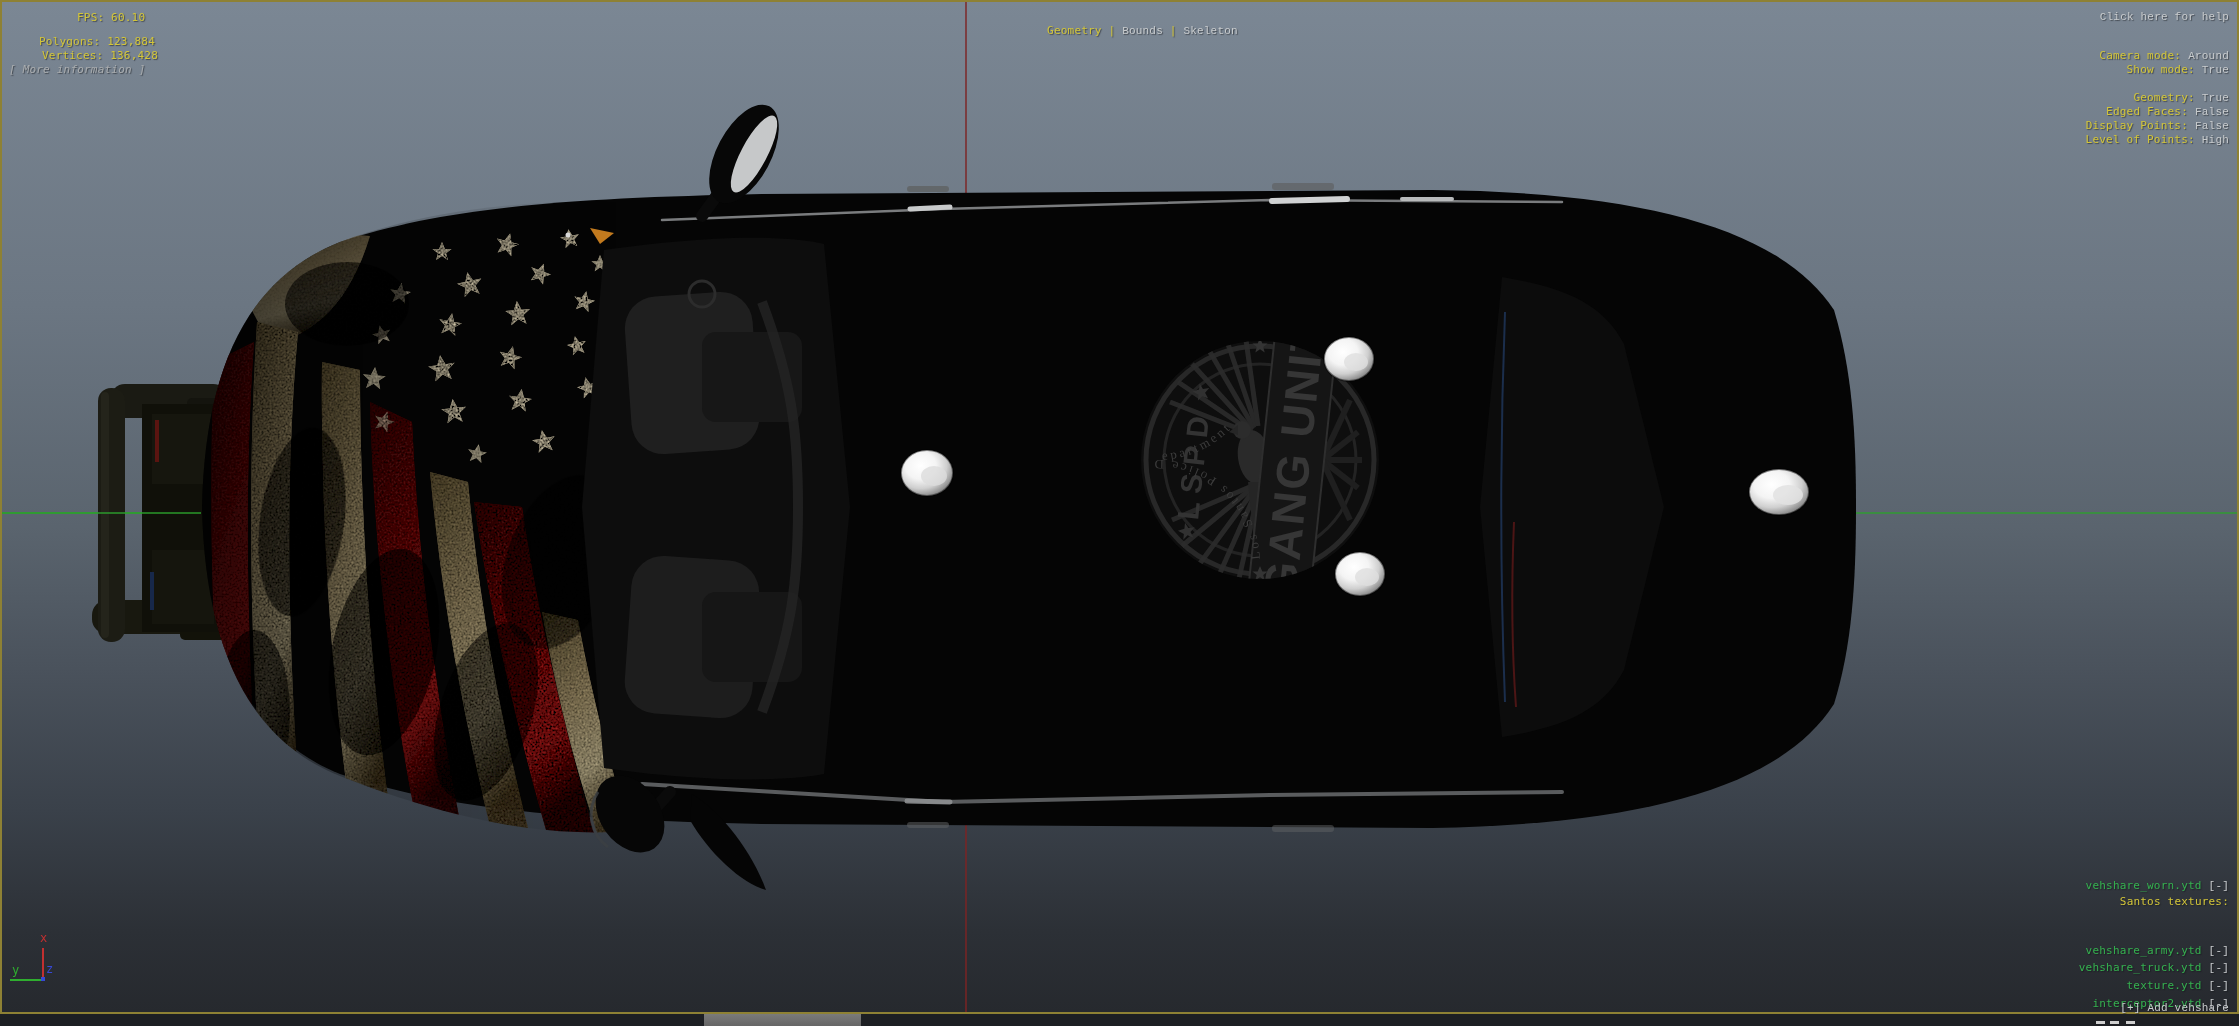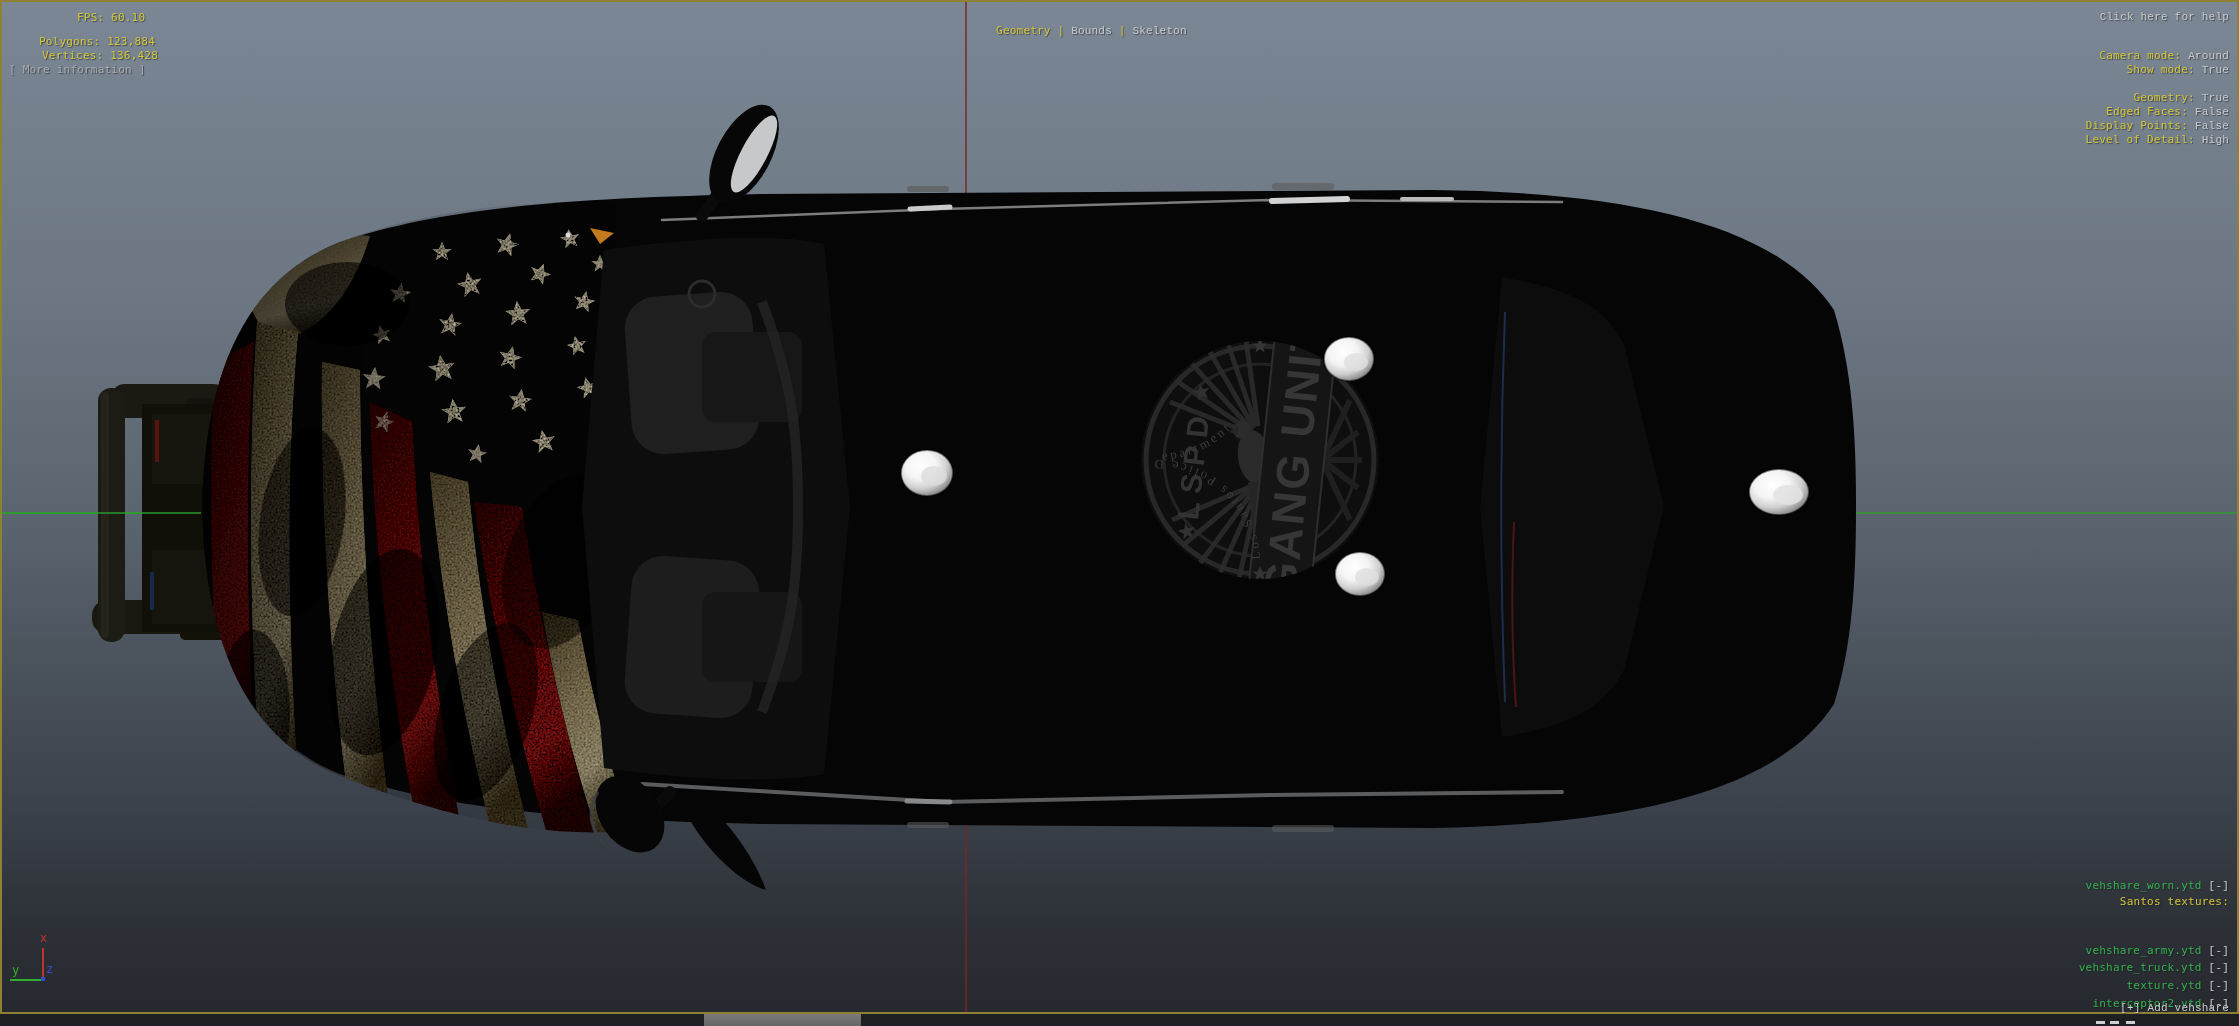--- a/index.html
+++ b/index.html
@@ -6,21 +6,21 @@
   .stage{position:relative;width:2239px;height:1026px;overflow:hidden;background:#1b1d20;
          font-family:"DejaVu Sans Mono","Liberation Mono",monospace;}
   .viewport{position:absolute;left:0;top:0;width:2239px;height:1014px;box-sizing:border-box;
             border:2px solid #8e8134;
             background:linear-gradient(to bottom,#7b8794 0%,#6b7682 30%,#5a646e 52%,#4a525c 66%,#3a414a 80%,#2c3036 92%,#26292e 100%);}
   .scene{position:absolute;left:0;top:0;}
   .hud{position:absolute;font-size:11px;line-height:13px;white-space:pre;letter-spacing:0.2px;
        text-shadow:1px 1px 1px rgba(20,22,26,.55);}
   .yellow{color:#d4c638;}
   .gray{color:#c9ccce;font-family:Liberation Mono, monospace;}
-  .dim{color:#a9acae;}
+  .dim{color:#a9acae;font-style:italic;}
   .green{color:#35b14f;}
   .right{text-align:right;}
   .tab{cursor:pointer;}
   .texrow .gap{padding-left:7px;}
   .vallbl .gap{padding-left:7px;margin-top:8px;}
   .bottombar{position:absolute;left:0;top:1014px;width:2239px;height:12px;background:#1d1f23;}
   .thumb{position:absolute;left:704px;top:0;width:157px;height:12px;background:linear-gradient(to bottom,#7a7a7a,#666);}
   .glyphbit{position:absolute;background:#cfcfcf;width:9px;height:3px;top:1021px;}
 </style>
 </head>
@@ -280,42 +280,42 @@
           <rect x="1270" y="823" width="62" height="7" rx="3" opacity="0.5"></rect>
         </g>
       </g>
     </svg>
 
     <div class="hud yellow" style="left:75px;top:9px">FPS: 60.10</div>
     <div class="hud yellow" style="left:37px;top:33px">Polygons: 123,884</div>
     <div class="hud yellow" style="left:40px;top:47px">Vertices: 136,428</div>
     <div class="hud dim" style="left:7px;top:61px">[ More information ]</div>
 
-    <div class="hud" style="left:1069px;top:9px;transform:translateX(-50%)">
+    <div class="hud" style="left:1120px;top:9px;transform:translateX(-50%)">
       <span class="tab yellow">Geometry</span><span class="gray"> </span><span class="yellow">|</span><span class="gray"> </span><span class="tab gray">Bounds</span><span class="gray"> </span><span class="yellow">|</span><span class="gray"> </span><span class="tab gray">Skeleton</span>
     </div>
 
     <div class="hud gray right" style="right:8px;top:9px">Click here for help</div>
     <div class="hud right vallbl" style="right:8px;top:34px">
       <span class="yellow">Camera mode:</span><span class="gray gap">Around</span>
     </div>
     <div class="hud right vallbl" style="right:8px;top:48px">
       <span class="yellow">Show mode:</span><span class="gray gap">True</span>
     </div>
     <div class="hud right vallbl" style="right:8px;top:76px">
       <span class="yellow">Geometry:</span><span class="gray gap">True</span>
     </div>
     <div class="hud right vallbl" style="right:8px;top:90px">
       <span class="yellow">Edged Faces:</span><span class="gray gap">False</span>
     </div>
     <div class="hud right vallbl" style="right:8px;top:104px">
       <span class="yellow">Display Points:</span><span class="gray gap">False</span>
     </div>
     <div class="hud right vallbl" style="right:8px;top:118px">
-      <span class="yellow">Level of Detail:</span><span class="gray gap">High</span>
+      <span class="yellow">Level of Points:</span><span class="gray gap">High</span>
     </div>
 
     <div class="hud yellow right" style="right:8px;top:893px">Santos textures:</div>
     <div class="hud right texrow" style="right:8px;top:864px">
       <span class="green">vehshare_worn.ytd</span><span class="gray gap">[-]</span>
     </div>
     <div class="hud right texrow" style="right:8px;top:929px">
       <span class="green">vehshare_army.ytd</span><span class="gray gap">[-]</span>
     </div>
     <div class="hud right texrow" style="right:8px;top:946px">

